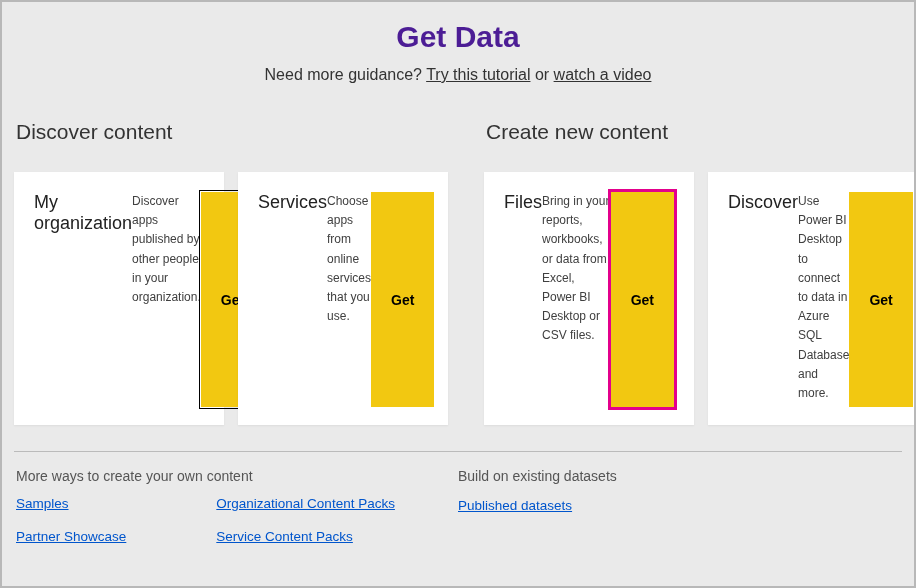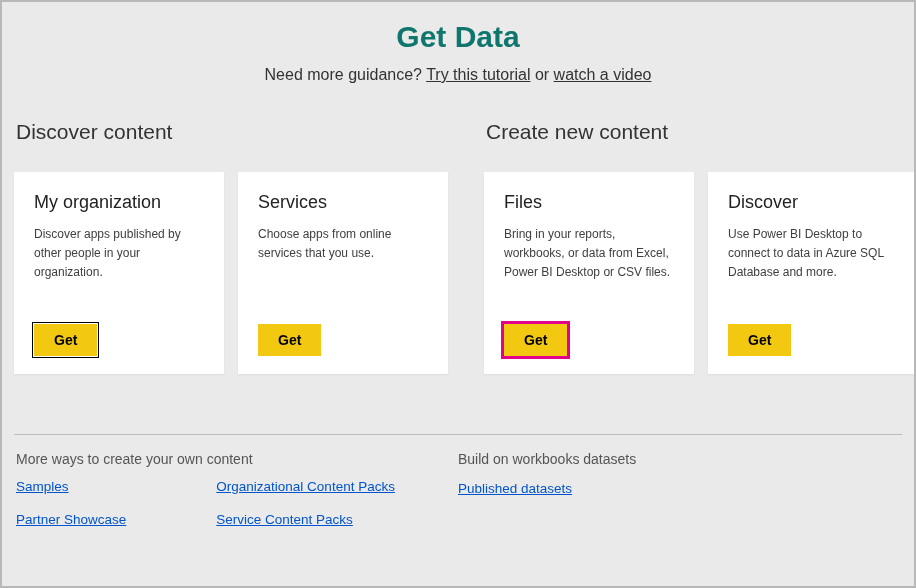--- a/index.html
+++ b/index.html
@@ -17,21 +17,21 @@
       height: 100%;
     }
     .head {
       text-align: center;
       padding-top: 14px;
       padding-bottom: 36px;
     }
     .title {
       font-size: 30px;
       font-weight: 700;
-      color: #0f766e;
+      color: #4c1d95;
     }
     .subtitle {
       margin-top: 12px;
       font-size: 16px;
       color: #333;
       text-align: center;
     }
     .subtitle a {
       color: #333;
       text-decoration: underline;
@@ -58,23 +58,22 @@
       padding-left: 2px;
     }
     .cards {
       display: flex;
       gap: 14px;
     }
     .card {
       background: #fff;
       padding: 20px 20px 18px 20px;
       width: 210px;
-      height: 202px;
-      display: flex;
-      flex-direction: column;
+      height: 253px;
+      display: flex;
       box-shadow: 0 1px 2px rgba(0,0,0,0.06);
     }
     .card-title {
       font-size: 18px;
       font-weight: 400;
       color: #222;
       margin-bottom: 12px;
     }
     .card-desc {
       font-size: 12px;
@@ -191,17 +190,17 @@
           <a href="#" class="flink">Samples</a>
           <a href="#" class="flink">Partner Showcase</a>
         </div>
         <div class="linkcol">
           <a href="#" class="flink">Organizational Content Packs</a>
           <a href="#" class="flink">Service Content Packs</a>
         </div>
       </div>
     </div>
     <div class="fcol">
-      <div class="ftitle">Build on workbooks datasets</div>
+      <div class="ftitle">Build on existing datasets</div>
       <a href="#" class="flink">Published datasets</a>
     </div>
   </div>
 </div>
 
 </body></html>

